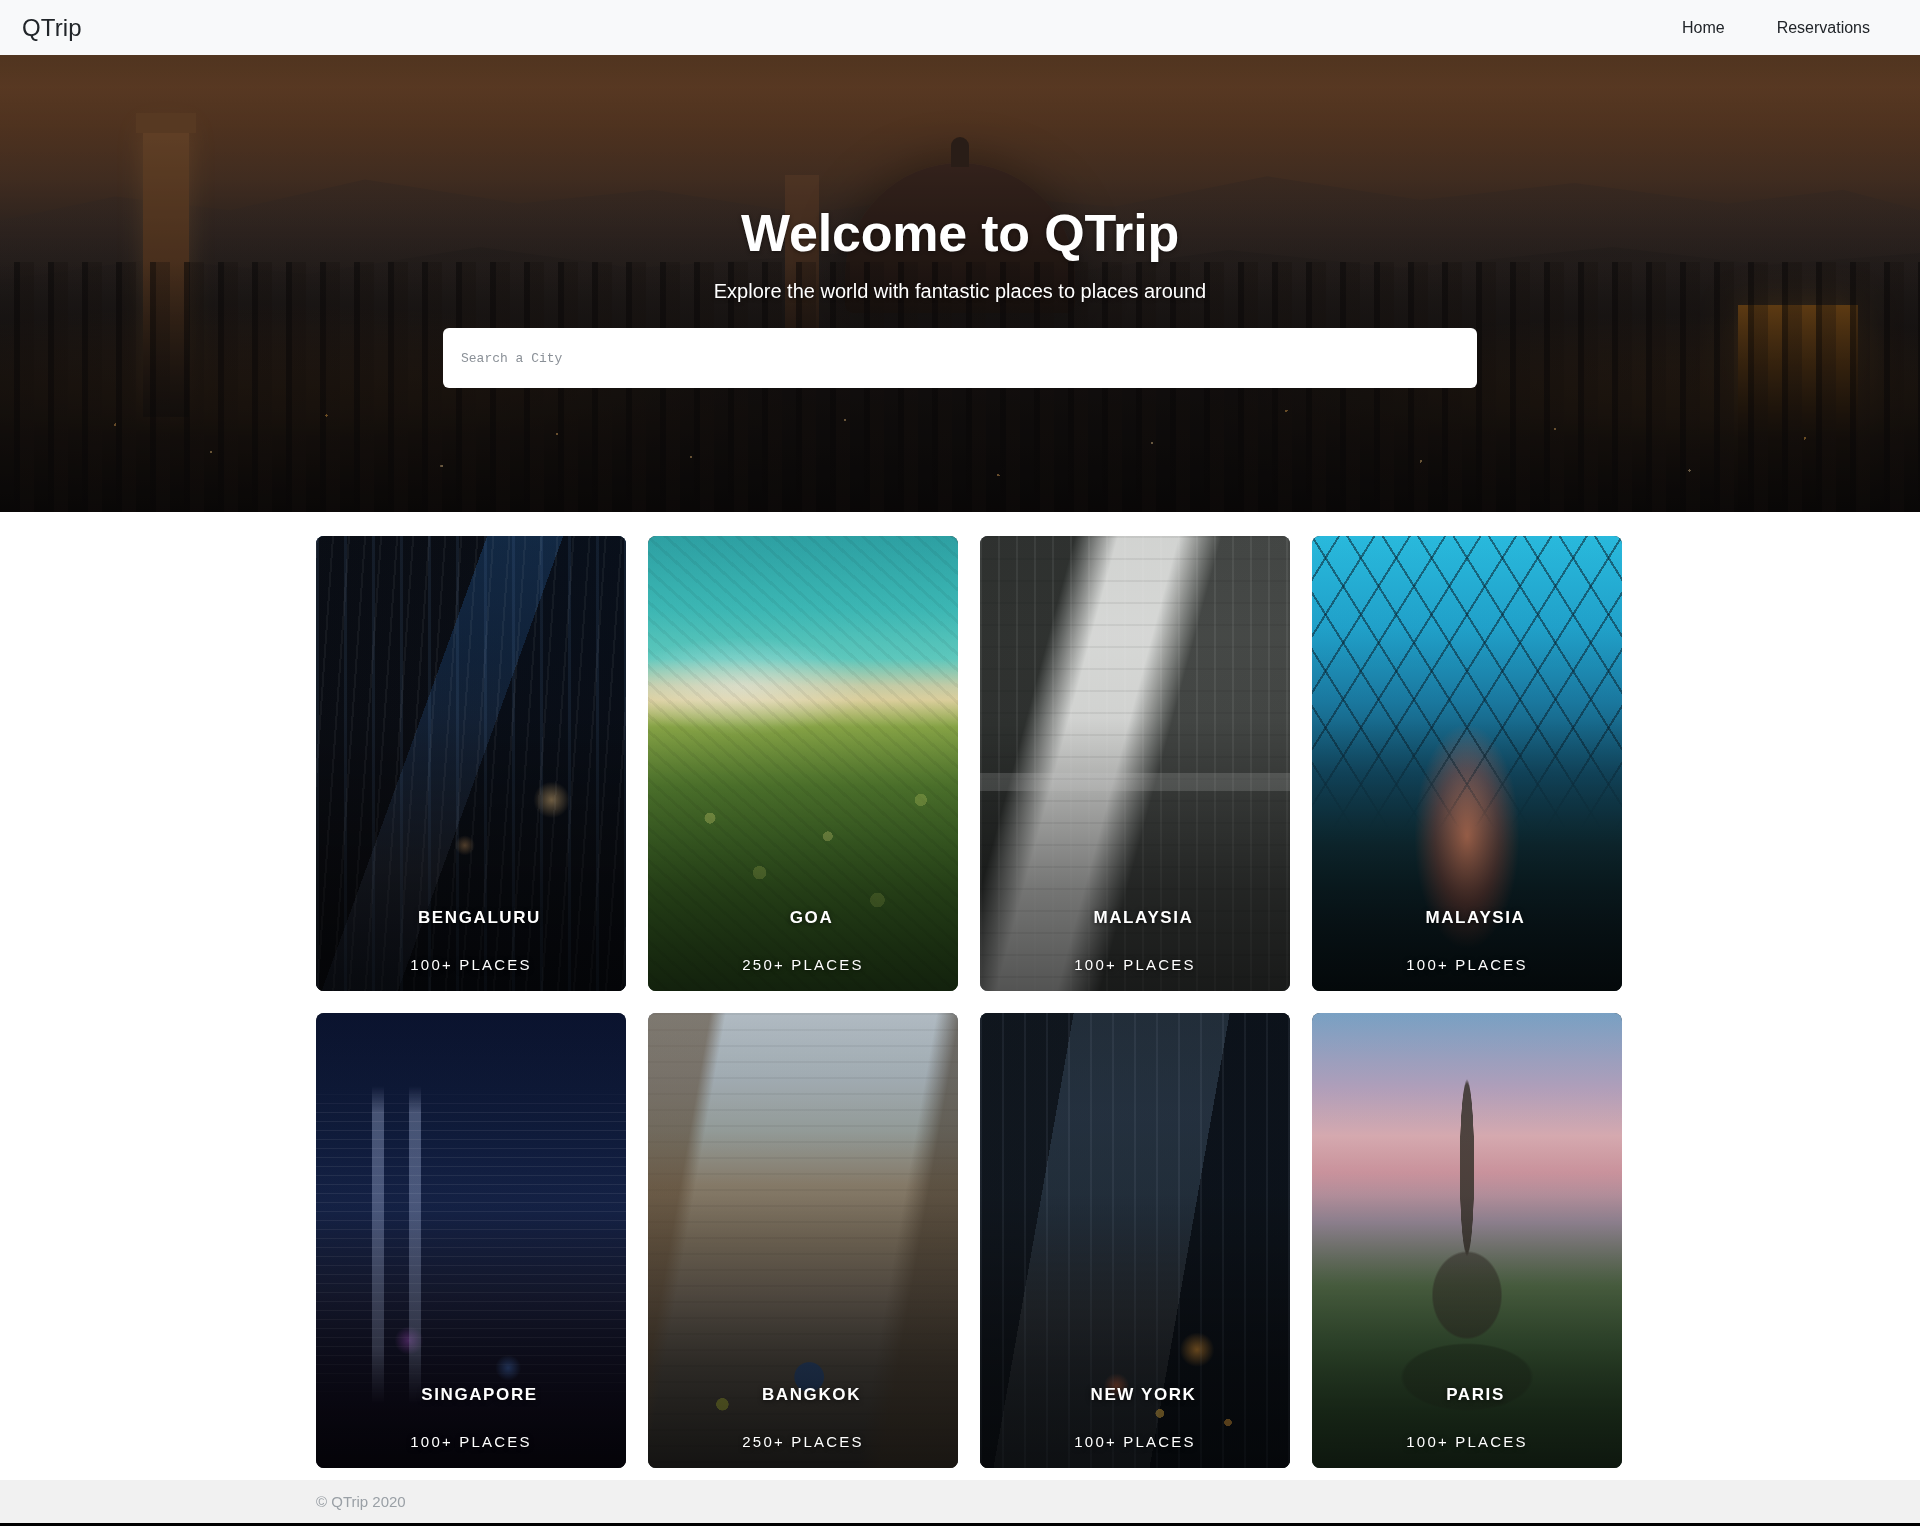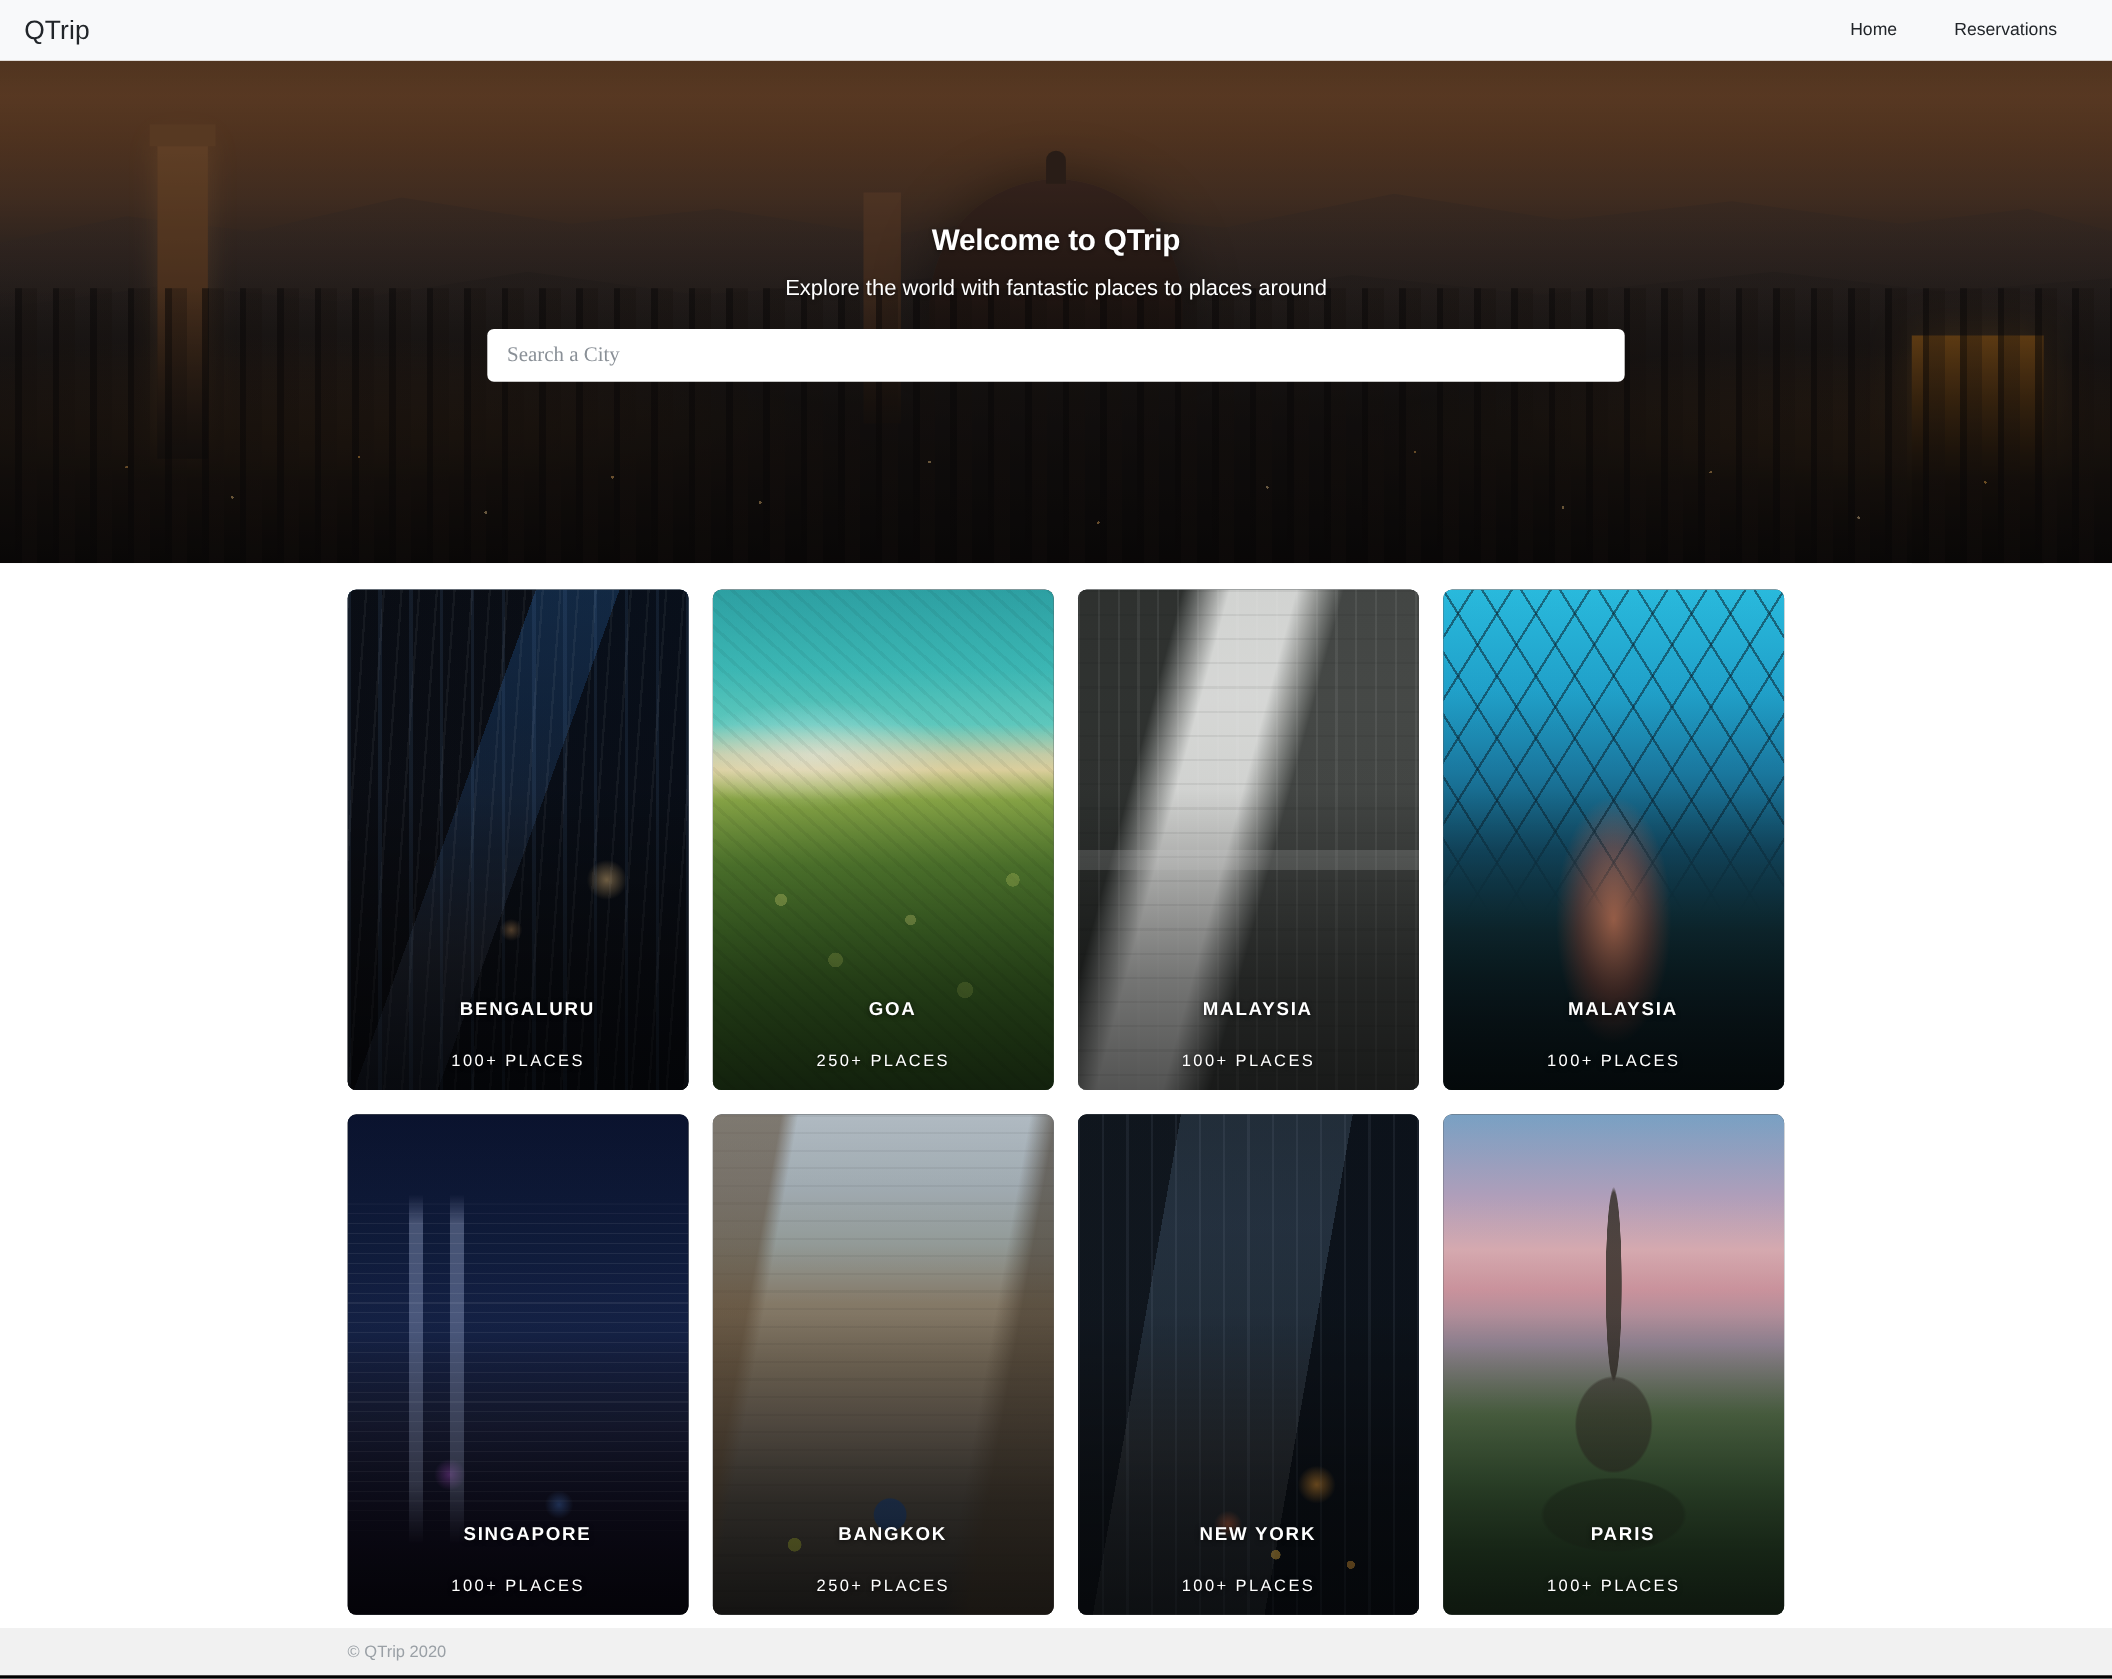--- a/index.html
+++ b/index.html
@@ -185,43 +185,43 @@
   .hero-content {
     position: absolute;
     inset: 0;
     display: flex;
     flex-direction: column;
     align-items: center;
     padding-top: 148px;
     z-index: 3;
   }
   .hero-title {
-    font-size: 27px;
+    font-size: 52px;
     font-weight: 700;
     color: #ffffff;
     letter-spacing: -0.2px;
     text-shadow: 0 1px 4px rgba(0,0,0,0.45);
   }
   .hero-sub {
     margin-top: 17px;
     font-size: 20px;
     font-weight: 400;
     color: #ffffff;
     text-shadow: 0 1px 4px rgba(0,0,0,0.45);
   }
   .search-wrap { margin-top: 25px; }
   .search-input {
     width: 1034px;
-    height: 48px;
+    height: 60px;
     border: none;
     border-radius: 6px;
     background: #ffffff;
     padding: 0 18px;
-    font-size: 19px;
-    font-family: Liberation Serif, serif;
+    font-size: 13px;
+    font-family: Liberation Mono, monospace;
     color: #495057;
     outline: none;
   }
   .search-input::placeholder { color: #8a9097; }
 
   
   .grid-wrap {
     position: relative;
     width: 1920px;
     padding: 24px 0 0 0;

